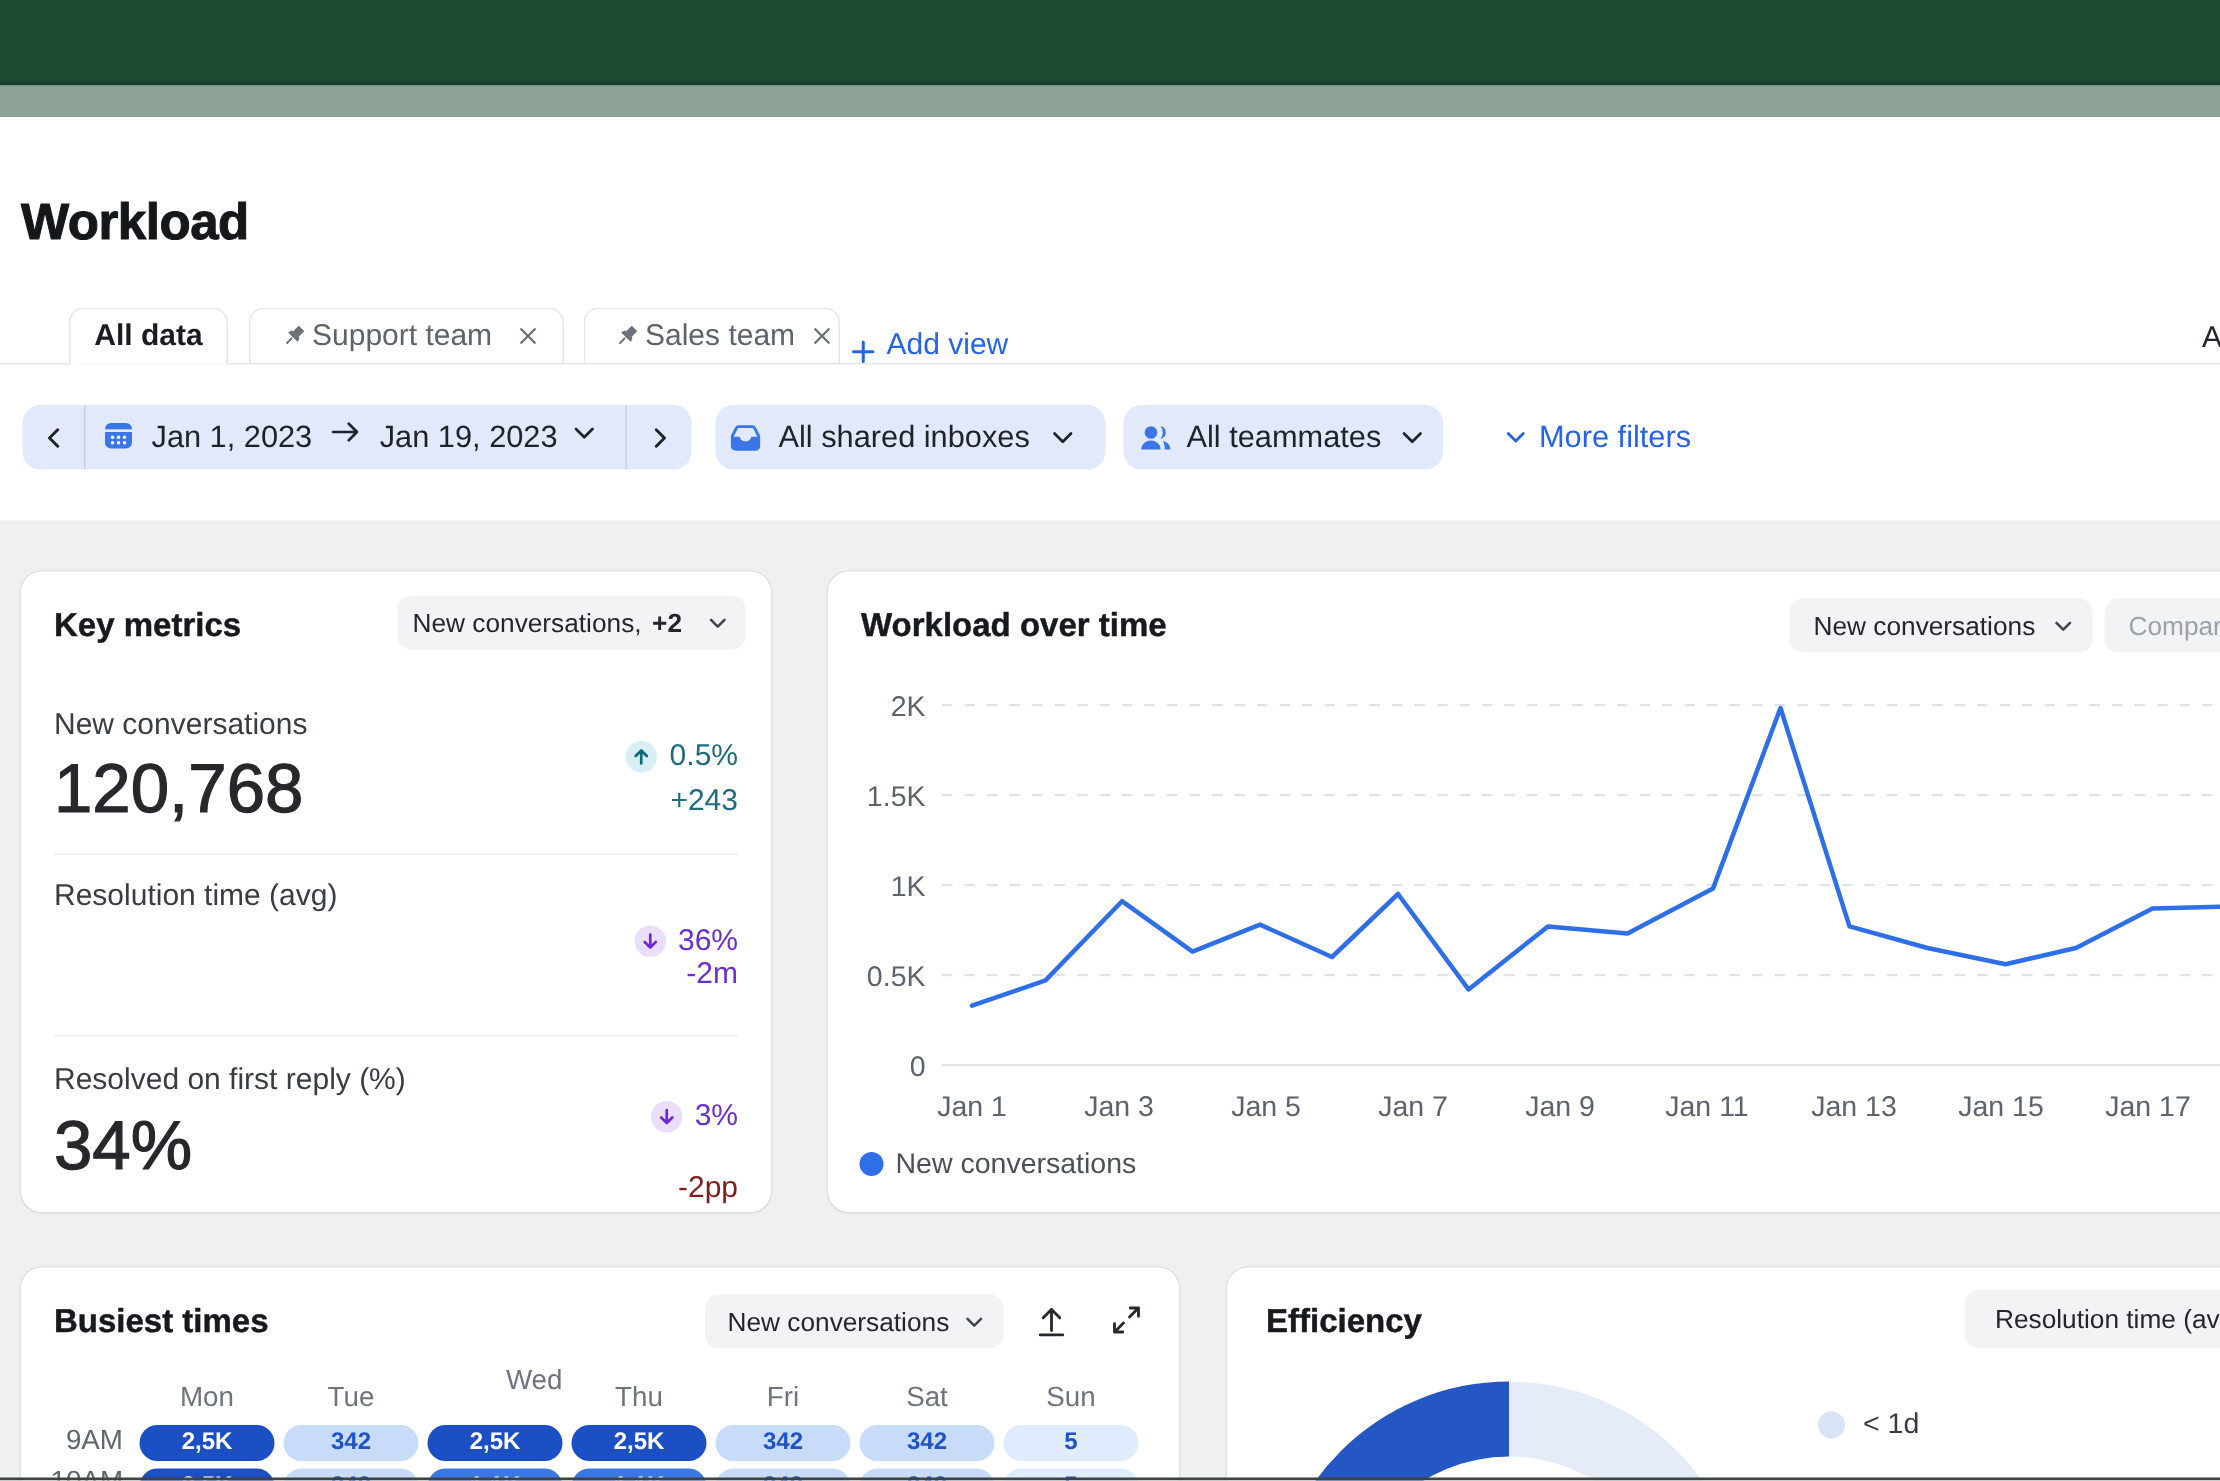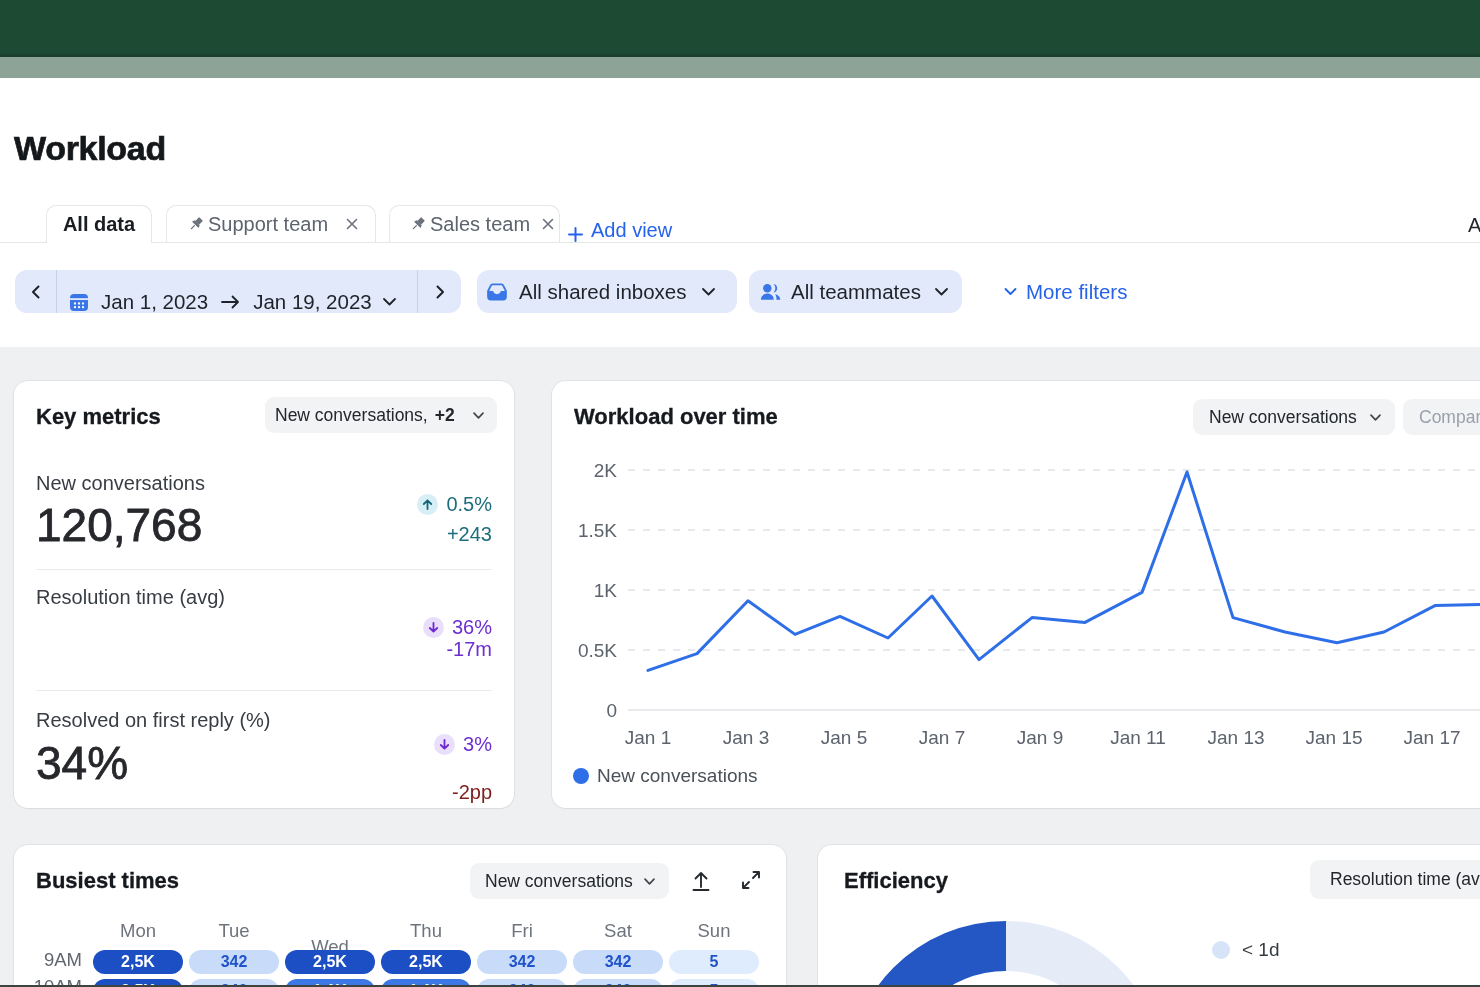--- a/index.html
+++ b/index.html
@@ -62,21 +62,21 @@
 </div>
 <div class="txt" style="left:1468px;top:215px;font-size:20px;color:#23262b;">All</div>
 
 <div class="bluepill" style="left:15px;width:446px;">
   <div style="width:41px;height:100%;display:flex;align-items:center;justify-content:center;">
     <svg width="16" height="16" viewBox="0 0 16 16">
         <path d="M10.5 2.5 L5 8 L10.5 13.5" stroke="#1f2329" stroke-width="2" fill="none" stroke-linecap="round" stroke-linejoin="round"></path>
       </svg>
   </div>
   <div style="width:1px;height:43px;background:#c6d0e8;"></div>
-  <div style="width:360px;height:100%;display:flex;align-items:center;padding-left:12px;margin-top:20px;">
+  <div style="width:360px;height:100%;display:flex;align-items:flex-start;padding-left:12px;margin-top:20px;">
     <svg width="20" height="20" viewBox="0 0 20 20" style="margin-right:8px;">
       <rect x="1" y="2" width="18" height="17" rx="4" fill="#3b76e8"></rect>
       <rect x="1" y="6.2" width="18" height="1.8" fill="#e1e9fa"></rect>
       <circle cx="6" cy="11.5" r="1.15" fill="#fff"></circle>
         <circle cx="10" cy="11.5" r="1.15" fill="#fff"></circle>
         <circle cx="14" cy="11.5" r="1.15" fill="#fff"></circle>
       <circle cx="6" cy="15.2" r="1.15" fill="#fff"></circle>
         <circle cx="10" cy="15.2" r="1.15" fill="#fff"></circle>
         <circle cx="14" cy="15.2" r="1.15" fill="#fff"></circle>
     </svg>
@@ -153,21 +153,21 @@
 
   <div class="txt" style="left:22px;top:206px;font-size:20px;color:#383d44;">Resolution time (avg)</div>
   <div class="abs" style="right:22px;top:235px;display:flex;align-items:center;">
     <div style="width:21px;height:21px;border-radius:50%;background:#eadffb;display:flex;align-items:center;justify-content:center;margin-right:8px;">
       <svg width="13" height="13" viewBox="0 0 13 13">
           <path d="M6.5 2 V10.5 M2.8 7 L6.5 10.7 L10.2 7" stroke="#6e28cf" stroke-width="1.8" fill="none" stroke-linecap="round" stroke-linejoin="round"></path>
         </svg>
     </div>
     <span style="font-size:20px;color:#6d2fd0;">36%</span>
   </div>
-  <div class="txt" style="right:22px;top:258px;font-size:20px;color:#6d2fd0;text-align:right;">-17m</div>
+  <div class="txt" style="right:22px;top:258px;font-size:20px;color:#6d2fd0;text-align:right;">-2m</div>
   <div class="abs" style="left:22px;top:309px;width:456px;height:1px;background:#e9ebee;"></div>
 
   <div class="txt" style="left:22px;top:329px;font-size:20px;color:#383d44;">Resolved on first reply (%)</div>
   <div class="txt" style="left:22px;top:359px;font-size:46px;font-weight:400;color:#26282c;-webkit-text-stroke:0.8px #26282c;">34%</div>
   <div class="abs" style="right:22px;top:352px;display:flex;align-items:center;">
     <div style="width:21px;height:21px;border-radius:50%;background:#eadffb;display:flex;align-items:center;justify-content:center;margin-right:8px;">
       <svg width="13" height="13" viewBox="0 0 13 13">
           <path d="M6.5 2 V10.5 M2.8 7 L6.5 10.7 L10.2 7" stroke="#6e28cf" stroke-width="1.8" fill="none" stroke-linecap="round" stroke-linejoin="round"></path>
         </svg>
     </div>
@@ -230,21 +230,21 @@
   <svg width="22" height="22" viewBox="0 0 22 22" style="position:absolute;left:676px;top:24px;">
     <path d="M11 18 V4 M5.5 9.5 L11 4 L16.5 9.5" stroke="#26292e" stroke-width="1.9" fill="none" stroke-linecap="round" stroke-linejoin="round"></path>
     <path d="M3.5 21 H18.5" stroke="#26292e" stroke-width="1.9" stroke-linecap="round"></path>
   </svg>
   <svg width="22" height="22" viewBox="0 0 22 22" style="position:absolute;left:726px;top:24px;">
     <path d="M13.5 3 H19 V8.5 M18.6 3.4 L13 9" stroke="#26292e" stroke-width="1.9" fill="none" stroke-linecap="round" stroke-linejoin="round"></path>
     <path d="M8.5 19 H3 V13.5 M3.4 18.6 L9 13" stroke="#26292e" stroke-width="1.9" fill="none" stroke-linecap="round" stroke-linejoin="round"></path>
   </svg>
   <div class="txt" style="left:79px;top:77px;width:90px;text-align:center;font-size:18.5px;color:#6e747d;">Mon</div>
   <div class="txt" style="left:175px;top:77px;width:90px;text-align:center;font-size:18.5px;color:#6e747d;">Tue</div>
-  <div class="txt" style="left:271px;top:93px;width:90px;text-align:center;font-size:18.5px;color:#6e747d;">Wed</div>
+  <div class="txt" style="left:271px;top:66px;width:90px;text-align:right;font-size:18.5px;color:#6e747d;">Wed</div>
   <div class="txt" style="left:367px;top:77px;width:90px;text-align:center;font-size:18.5px;color:#6e747d;">Thu</div>
   <div class="txt" style="left:463px;top:77px;width:90px;text-align:center;font-size:18.5px;color:#6e747d;">Fri</div>
   <div class="txt" style="left:559px;top:77px;width:90px;text-align:center;font-size:18.5px;color:#6e747d;">Sat</div>
   <div class="txt" style="left:655px;top:77px;width:90px;text-align:center;font-size:18.5px;color:#6e747d;">Sun</div>
   <div class="txt" style="left:0px;top:106px;width:68px;text-align:right;font-size:18.5px;color:#5f666e;">9AM</div>
   <div class="txt" style="left:0px;top:133px;width:68px;text-align:right;font-size:18.5px;color:#5f666e;">10AM</div>
 </div>
 
 <div class="card" style="left:818px;top:845px;width:700px;height:360px;overflow:hidden;">
   <div class="txt" style="left:26px;top:25px;font-size:22px;font-weight:700;color:#16191d;-webkit-text-stroke:0.3px #16191d;">Efficiency</div>

